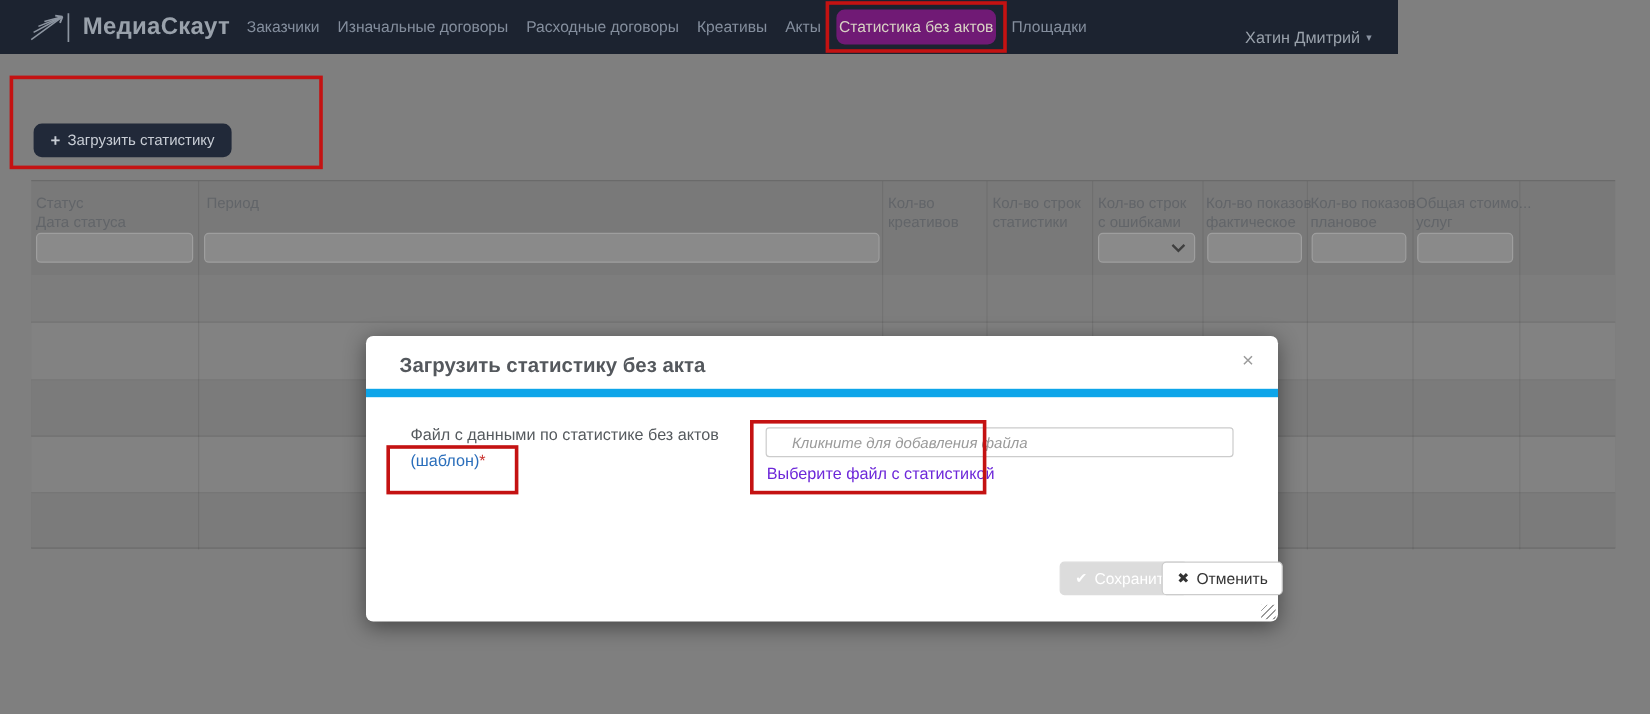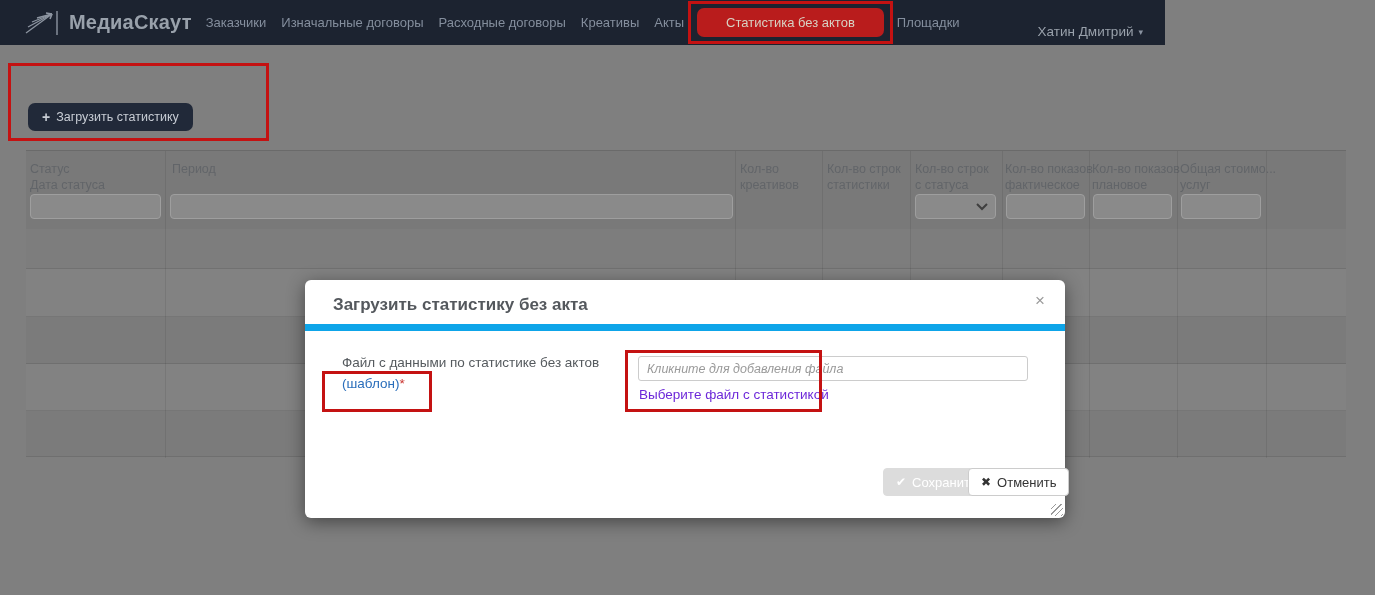--- a/index.html
+++ b/index.html
@@ -8,21 +8,21 @@
   .stage { position:relative; width:1375px; height:595px; background:#7f7f7f; overflow:hidden; }
 
   
   .navbar { position:absolute; left:0; top:0; width:1165px; height:45px; background:#1c2330;
             display:flex; align-items:center; z-index:5; }
   .brand { display:flex; align-items:center; margin-left:24px; text-decoration:none; cursor:pointer; }
   .brand-logo { width:38px; height:32px; margin-right:7px; }
   .brand-text { color:#99a1ab; font-size:20px; font-weight:bold; letter-spacing:.2px; }
   .nav-items { display:flex; align-items:center; margin-left:12px; column-gap:11px; }
   .nav-item { color:#848e9d; font-size:13px; white-space:nowrap; cursor:pointer; padding:7px 2px; }
-  .nav-item.active { position:relative; background:#b91c1c; color:#d8d2c4; border-radius:7px; padding:7px 29px; }
+  .nav-item.active { position:relative; background:#701a75; color:#d8d2c4; border-radius:7px; padding:7px 2px; }
   .user-menu { margin-left:auto; margin-right:22px; color:#99a1ab; font-size:13.5px; cursor:pointer;
                display:flex; align-items:center; gap:5px;margin-top:18px; }
   .caret { font-size:9px; color:#8a93a1; }
 
   
   .breadcrumb-wrap { position:absolute; left:28px; top:71px; display:flex; align-items:center; gap:9px; }
   .breadcrumb-link { color:#9aa4b2; font-size:13px; cursor:pointer; }
   .crumb-chevron { color:#8f8f8f; font-size:13px; }
   .upload-btn { position:absolute; left:28px; top:103px; height:28px; background:#212939; color:#c8cdd5;
                 border:none; border-radius:7px; font-size:12.5px; padding:0 14px; cursor:pointer;
@@ -46,21 +46,21 @@
            border-radius:6px; box-shadow:0 4px 18px rgba(0,0,0,.45); z-index:10; }
   .modal-header { position:relative; height:51px; border-bottom:7px solid #0ea5e9;text-decoration:underline; }
   .modal-title { position:absolute; left:28px; top:15px; font-size:17px; font-weight:bold; color:#54585d; }
   .modal-close { position:absolute; right:20px; top:12px; font-size:17px; color:#9b9b9b; cursor:pointer;
                  background:none; border:none; line-height:1; font-family:inherit; }
   .modal-body { position:relative; }
   .field-label { position:absolute; left:37px; top:21px; width:285px; font-size:13.5px; color:#555a5e; line-height:21px; }
   .tpl-link { color:#2a6ebb; cursor:pointer; }
   .req-star { color:#c9302c; }
   .file-input { position:absolute; left:333px; top:25px; width:390px; height:25px; border:1px solid #cccccc;
-                border-radius:3px; font-style:italic; font-size:12.5px; color:#14532d; padding:0 8px;
+                border-radius:3px; font-style:italic; font-size:12.5px; color:#14532d; padding:0 21px;
                 font-family:inherit; background:#fff; }
   .file-input::placeholder { color:#9a9a9a; font-style:italic; }
   .file-error { position:absolute; left:334px; top:56px; font-size:13.5px; color:#6d28d9; }
   .modal-footer { position:absolute; left:0; top:188px; width:760px; height:30px; }
   .btn { position:absolute; height:28px; border-radius:4px; font-size:13px; display:flex; align-items:center;
          gap:6px; padding:0 12px; cursor:pointer; font-family:inherit; }
   .btn-save { left:578px; background:#dcdcdc; border:1px solid #dcdcdc; color:#ffffff; cursor:default; }
   .btn-cancel { left:663px; background:#ffffff; border:1px solid #cccccc; color:#333333; }
   .btn .btn-ico { font-size:12px; }
   .grip { position:absolute; right:2px; bottom:2px; width:12px; height:12px; cursor:nwse-resize;
@@ -129,21 +129,21 @@
     <div class="th" style="left:714px">
       <div>Кол-во</div>
         <div>креативов</div>
       </div>
     <div class="th" style="left:801px">
       <div>Кол-во строк</div>
         <div>статистики</div>
       </div>
     <div class="th" style="left:889px">
       <div>Кол-во строк</div>
-        <div>с статуса</div>
+        <div>с ошибками</div>
       </div>
     <div class="th" style="left:979px">
       <div>Кол-во показов</div>
         <div>фактическое</div>
       </div>
     <div class="th" style="left:1066px">
       <div>Кол-во показов</div>
         <div>плановое</div>
       </div>
     <div class="th" style="left:1154px">

